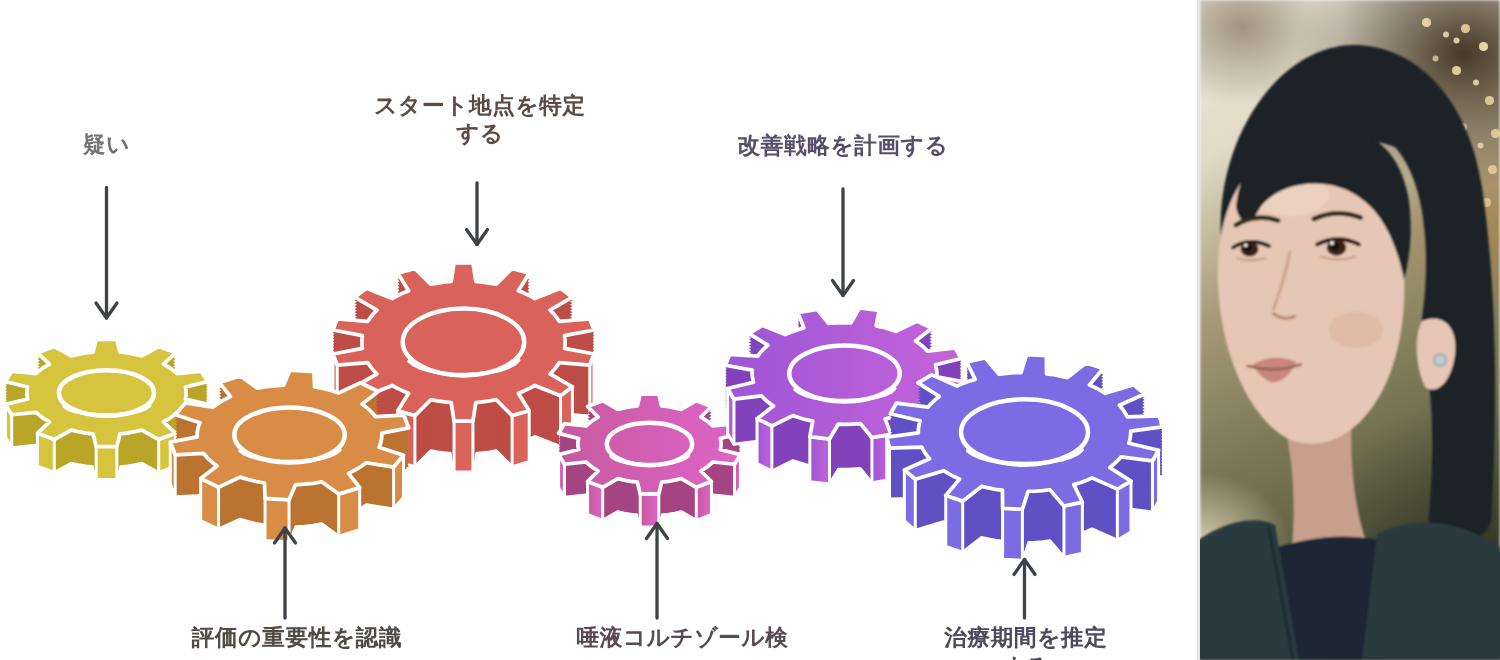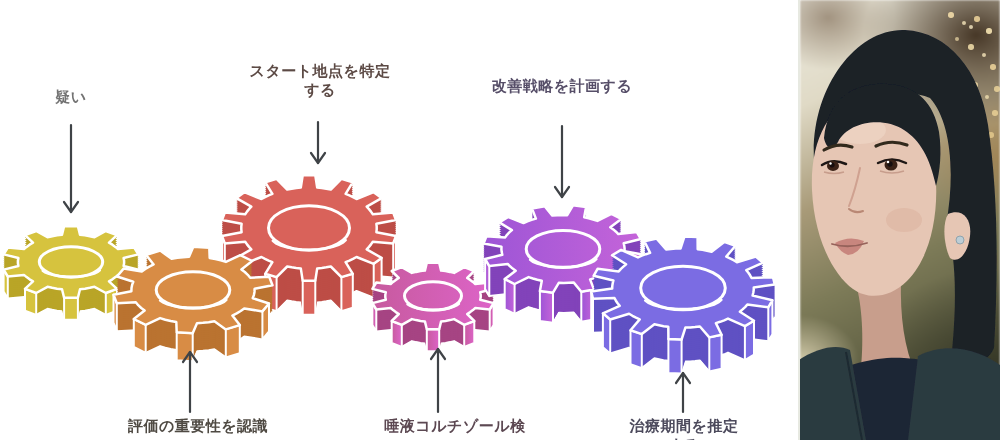--- a/index.html
+++ b/index.html
@@ -235,21 +235,21 @@
         <path d="M676,383L683,373L690,383"></path>
       </g>
     </svg>
 
   <div id="label-layer">
       <div class="step-label" style="left: 71px; top: 88px; color: #737373;">疑い</div>
       <div class="step-label" style="left: 320px; top: 62px; color: rgb(92, 74, 69);">スタート地点を特定
 する</div>
       <div class="step-label" style="left: 198px; top: 417px; color: rgb(79, 74, 67);">評価の重要性を認識</div>
       <div class="step-label" style="left: 455px; top: 417px; color: rgb(92, 72, 82);">唾液コルチゾール検</div>
-      <div class="step-label" style="left: 562px; top: 77px; color: rgb(86, 78, 104);">改善戦略を計画する</div>
+      <div class="step-label" style="left: 562px; top: 89px; color: rgb(86, 78, 104);">改善戦略を計画する</div>
       <div class="step-label" style="left: 684px; top: 417px; color: rgb(76, 74, 92);">治療期間を推定する</div>
     </div>
 
   <div class="photo-panel">
     <div class="photo-bg"></div>
     <div class="sparkles"></div>
     <svg class="portrait-svg" width="202" height="440" viewBox="0 0 202 440">
       <defs>
         <filter id="soften" x="-10%" y="-10%" width="120%" height="120%">
           <feGaussianBlur stdDeviation="0.7"></feGaussianBlur>

